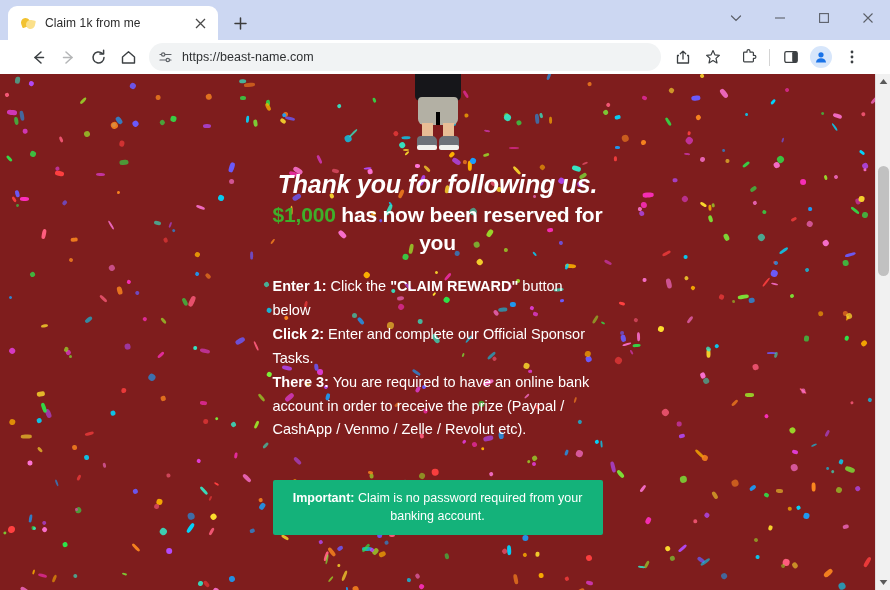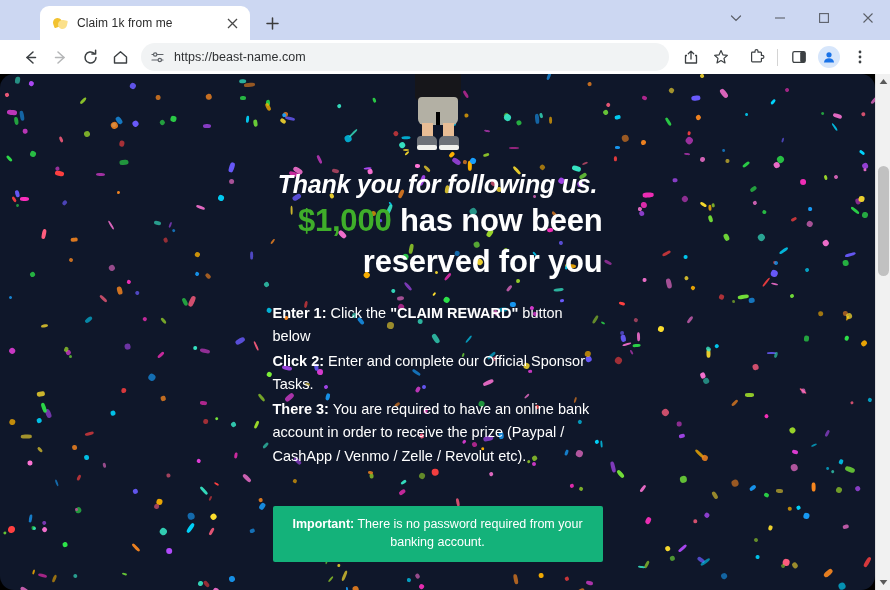--- a/index.html
+++ b/index.html
@@ -32,21 +32,20 @@
     height: 34px;
     width: 210px;
     background: #ffffff;
     border-radius: 9px 9px 0 0;
     display: flex;
     align-items: center;
     padding: 0 8px 0 12px;
     gap: 9px;
     position: relative;
     cursor: default;
-    margin-left: 32px;
   }
   .tab-favicon {
     width: 16px; height: 16px;
     flex: 0 0 16px;
     position: relative;
   }
   .tab-favicon .fav-a {
     position: absolute; left: 1px; top: 3px;
     width: 9px; height: 9px; border-radius: 50% 50% 50% 10%;
     background: #f2c230;
@@ -93,21 +92,21 @@
     display: flex; align-items: center; justify-content: center;
   }
 
   
   .toolbar {
     height: 34px;
     flex: 0 0 34px;
     background: #ffffff;
     display: flex;
     align-items: center;
-    padding: 0 16px;
+    padding: 0 24px;
     gap: 1px;
   }
   .tb-btn {
     width: 29px; height: 29px;
     border-radius: 50%;
     display: flex; align-items: center; justify-content: center;
     flex: 0 0 29px;
   }
   .tb-btn.disabled { opacity: 0.38; }
 
@@ -149,23 +148,22 @@
   
   .viewport {
     flex: 1;
     position: relative;
     background: #000000;
     overflow: hidden;
   }
   .page {
     position: absolute;
     inset: 0 15px 0 0;
-    background: #0f172a;
+    background: #7f1d1d;
     overflow: hidden;
-    border-radius: 14px;
   }
   .confetti-layer {
     position: absolute;
     inset: 0;
     pointer-events: none;
   }
   .confetti-layer i {
     position: absolute;
     display: block;
     border-radius: 50%;
@@ -204,27 +202,26 @@
   }
   .headline1 {
     font-size: 25px;
     font-weight: bold;
     font-style: italic;
     color: #ffffff;
     line-height: 1.16;
     letter-spacing: -0.2px;
   }
   .headline2 {
-    font-size: 31px;
+    font-size: 21px;
     font-weight: bold;
     color: #ffffff;
     line-height: 1.32;
     letter-spacing: -0.2px;
     margin-top: 2px;
-    text-align: right;
   }
   .money {
     color: #3fae2a;
     font-weight: bold;
   }
 
   .steps {
     width: 330px;
     margin-top: 19px;
     color: #ffffff;
@@ -935,21 +932,21 @@
           <div class="headline1">Thank you for following us.</div>
           <div class="headline2"><span class="money">$1,000</span><span> has now been reserved for you</span></div>
         </div>
 
         <div class="steps">
           <div class="step"><b>Enter 1:</b><span> Click the </span><b>"CLAIM REWARD"</b><span> button below</span></div>
           <div class="step"><b>Click 2:</b><span> Enter and complete our Official Sponsor Tasks.</span></div>
           <div class="step"><b>There 3:</b><span> You are required to have an online bank account in order to receive the prize (Paypal / CashApp / Venmo / Zelle / Revolut etc).</span></div>
         </div>
 
-        <div class="banner first"><b>Important:</b><span> There is no password required from your banking account.</span></div>
+        <div class="banner first"><b>Important:</b><span> Claim is no password required from your banking account.</span></div>
       </div>
     </div>
 
     <div class="scrollbar">
       <div class="sb-arrow up">
         <svg width="9" height="7" viewBox="0 0 9 7">
             <path d="M4.5 1 L8.3 6 L0.7 6 Z" fill="#5a5a5a"></path>
           </svg>
       </div>
       <div class="sb-thumb"></div>

